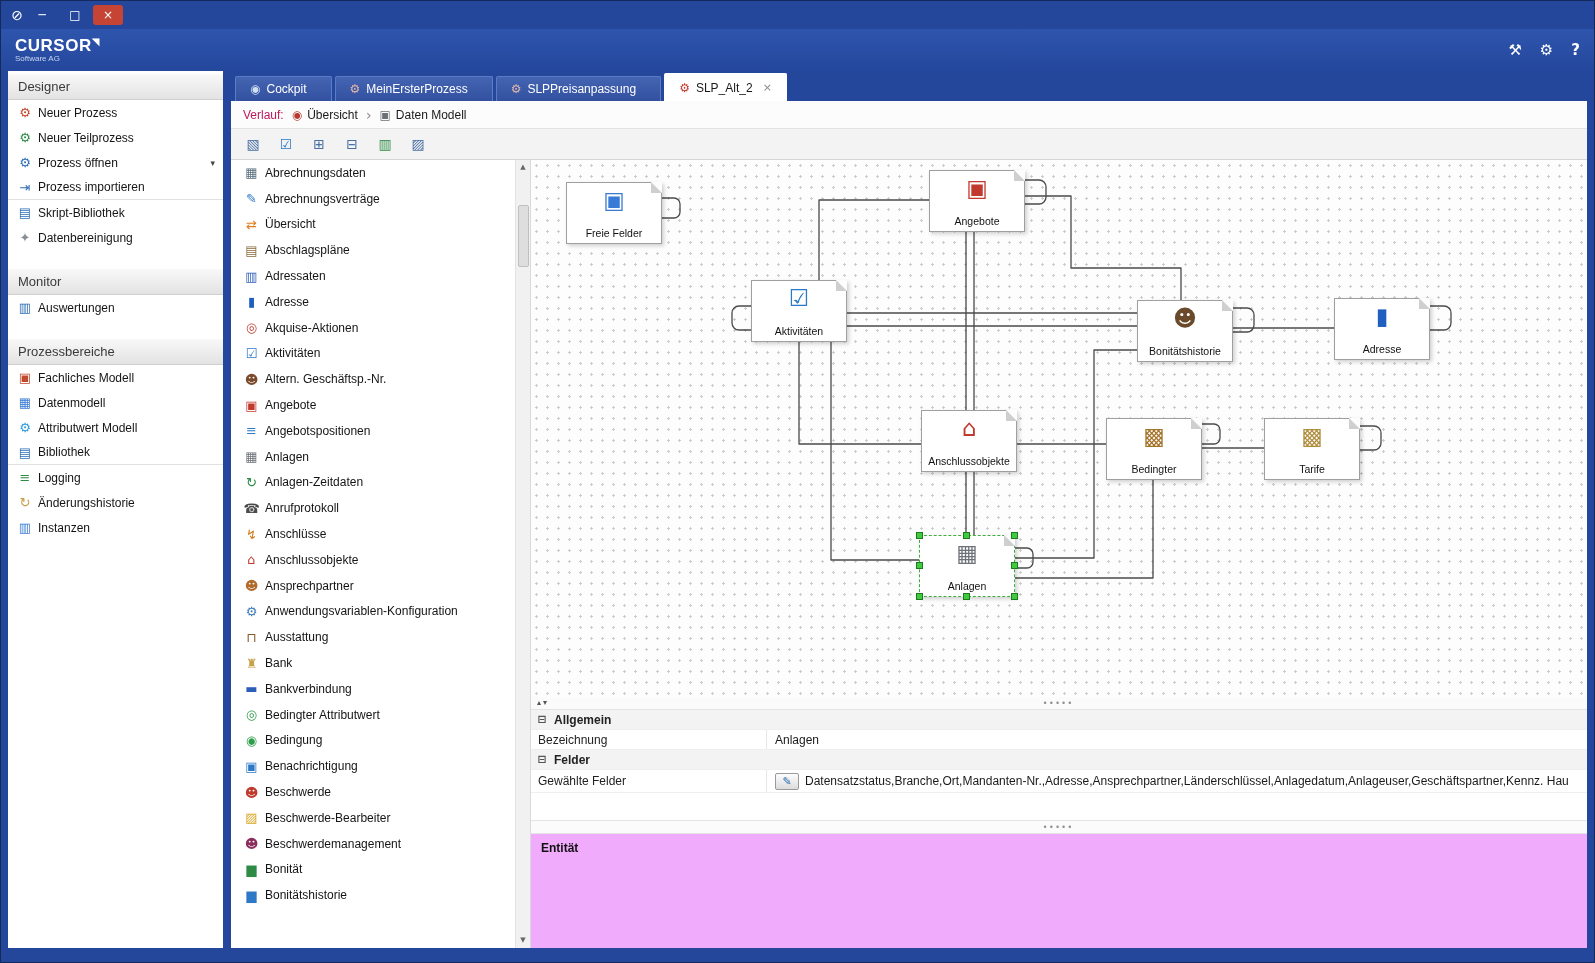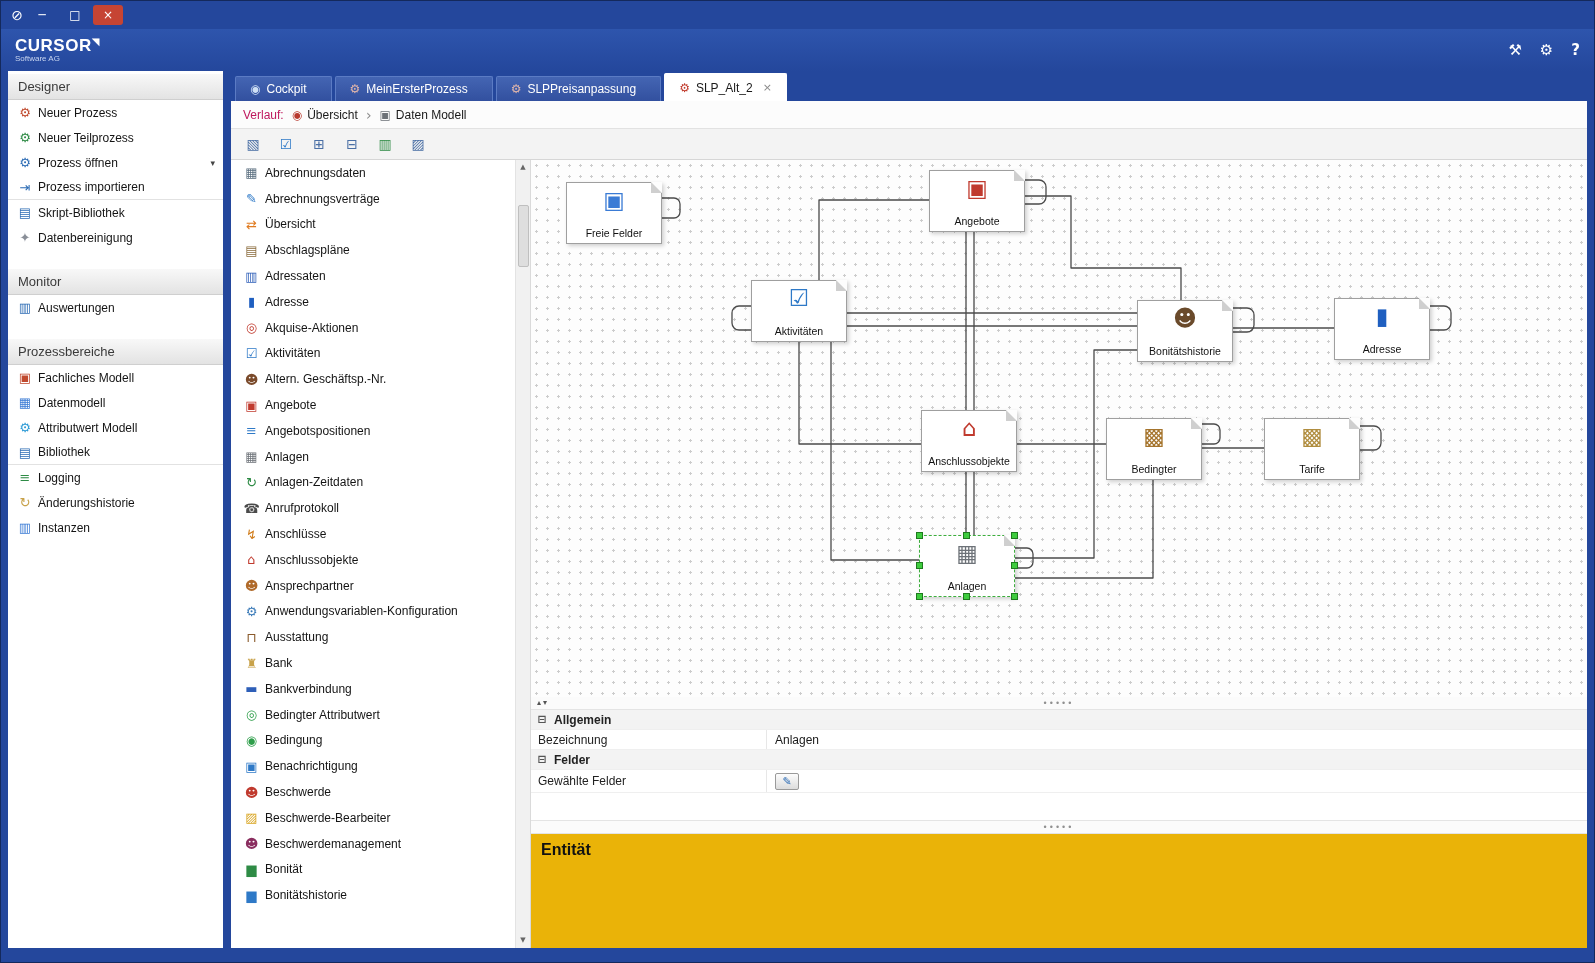--- a/index.html
+++ b/index.html
@@ -95,21 +95,21 @@
   .props{height:111px;flex:none;font-size:12px;border-bottom:1px solid #e4e4e4;background:#fff;}
   .prow{display:flex;align-items:center;height:20px;border-bottom:1px solid #efefef;}
   .prow.group{background:#f3f3f3;font-weight:bold;gap:6px;padding-left:5px;}
   .prow .pname{width:236px;padding-left:7px;height:100%;display:flex;align-items:center;border-right:1px solid #e7e7e7;flex:none;}
   .prow .pvalue{flex:1;padding-left:8px;display:flex;align-items:center;gap:6px;min-width:0;}
   .prow.tall{height:23px;}
   .pcollapse{width:12px;text-align:center;font-size:11px;color:#555;line-height:12px;}
   .edit-btn{width:24px;height:17px;background:linear-gradient(#fdfdfd,#dcdcdc);border:1px solid #9a9a9a;border-radius:2px;font-size:11px;color:#2e6db5;display:flex;align-items:center;justify-content:center;flex:none;}
   .val-text{white-space:nowrap;overflow:hidden;color:#1a1a1a;}
 
-  .entity-sec{flex:1;background:#eab308;padding:7px 10px;font-size:16px;font-weight:bold;color:#111;}
+  .entity-sec{flex:1;background:#f0abfc;padding:7px 10px;font-size:12px;font-weight:bold;color:#111;}
 </style>
 </head>
 <body>
 
 <div class="window">
 
   <div class="titlebar">
     <span class="app-icon icon-font">⊘</span>
     <span class="tb-btns">
       <span class="tb-btn icon-font">─</span>
@@ -583,20 +583,21 @@
             <div class="prow group">
               <span class="pcollapse icon-font">⊟</span>
               <span>Felder</span>
             </div>
             <div class="prow tall">
               <div class="pname">Gewählte Felder</div>
               <div class="pvalue">
                 <span class="edit-btn">
                     <span class="icon-font">✎</span>
                   </span>
+                <span class="val-text">Datensatzstatus,Branche,Ort,Mandanten-Nr.,Adresse,Ansprechpartner,Länderschlüssel,Anlagedatum,Anlageuser,Geschäftspartner,Kennz. Hau</span>
               </div>
             </div>
           </div>
 
           <div class="splitter">
             <span class="split-dots">•••••</span>
           </div>
 
           <div class="entity-sec">
             <span>Entität</span>

